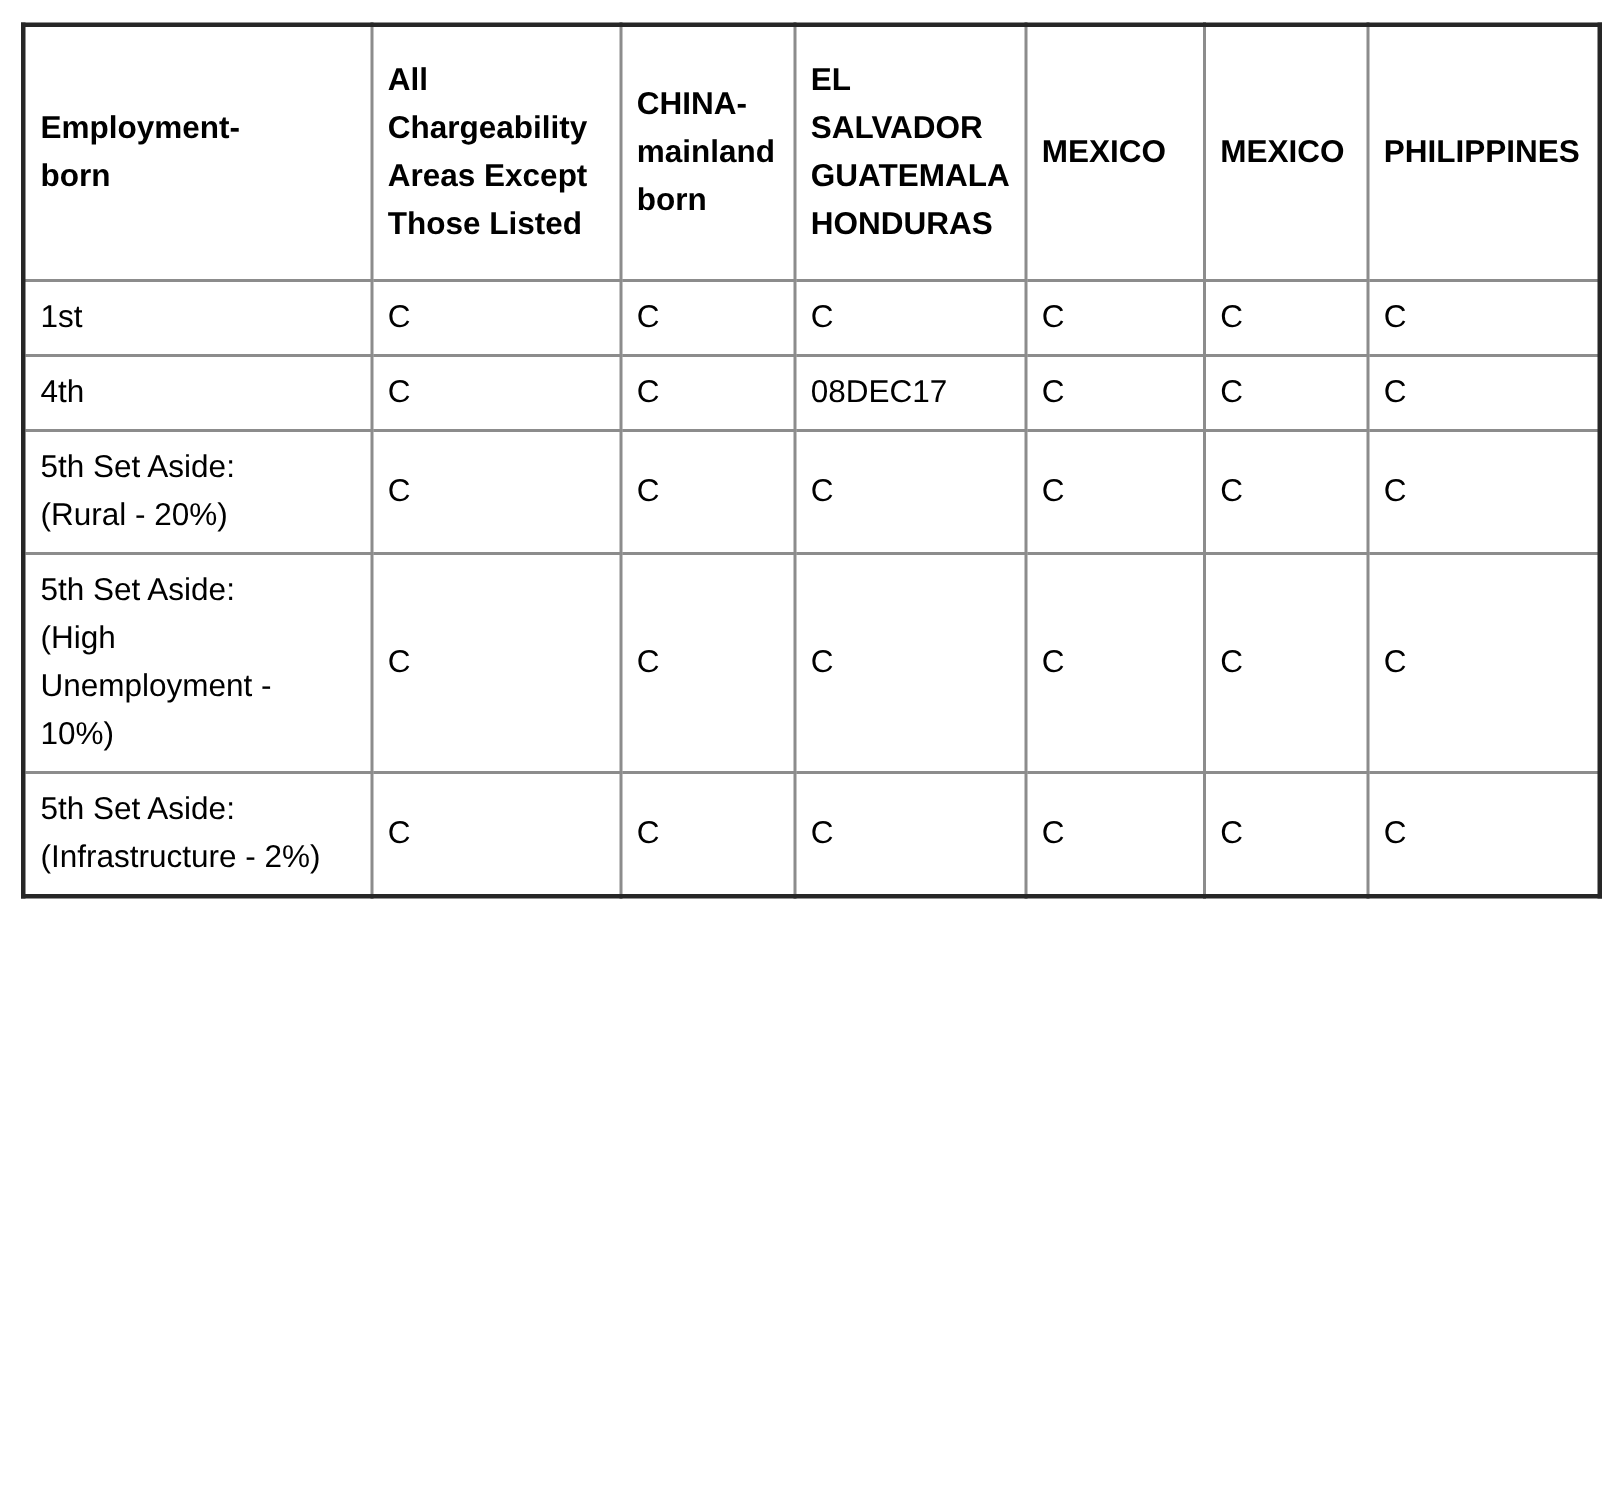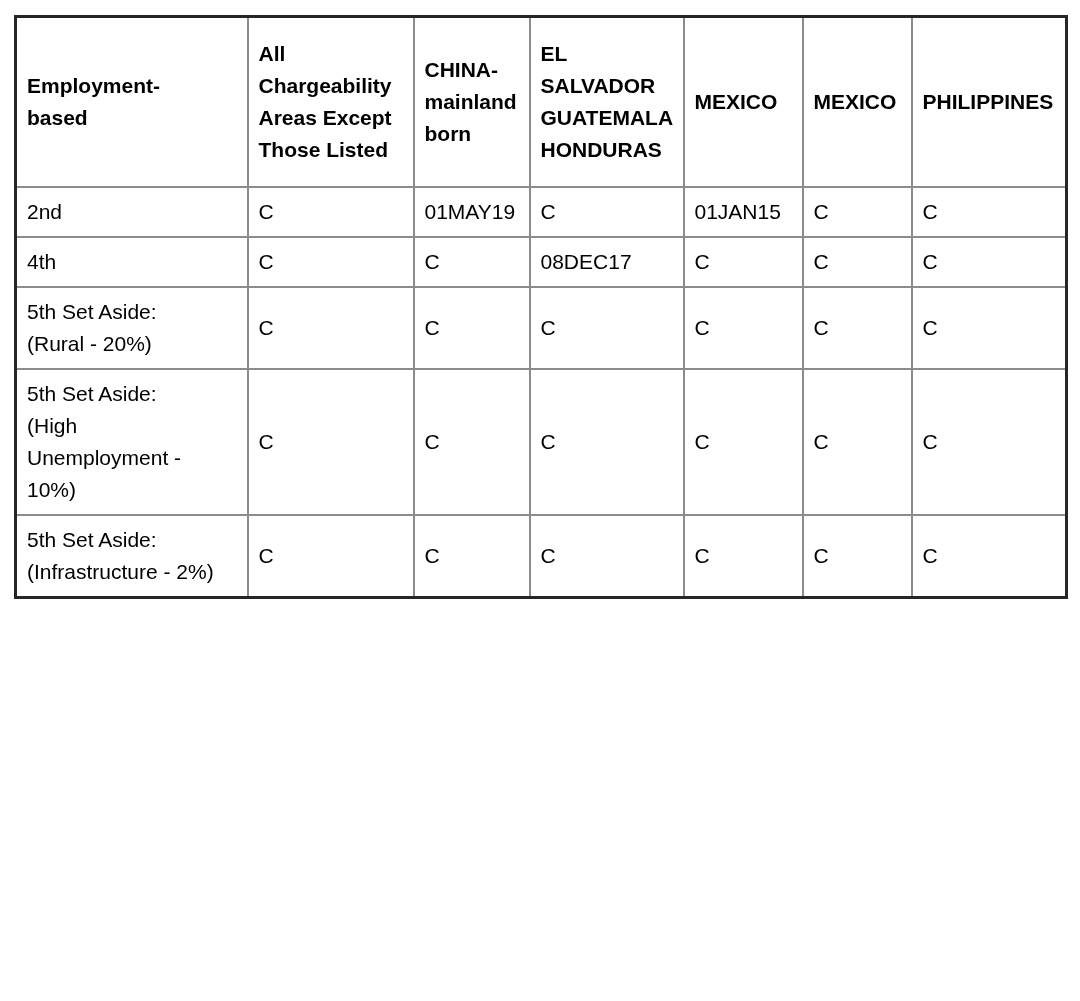--- a/index.html
+++ b/index.html
@@ -53,44 +53,44 @@
         <col style="width: 166px;">
         <col style="width: 116px;">
         <col style="width: 154px;">
         <col style="width: 119px;">
         <col style="width: 109px;">
         <col style="width: 155px;">
       </colgroup>
     <thead>
       <tr>
           <th>Employment-
-based</th>
+born</th>
           <th>All
 Chargeability
 Areas Except
 Those Listed</th>
           <th>CHINA-
 mainland
 born</th>
           <th>EL
 SALVADOR
 GUATEMALA
 HONDURAS</th>
           <th>MEXICO</th>
           <th>MEXICO</th>
           <th>PHILIPPINES</th>
         </tr>
     </thead>
     <tbody>
         <tr>
-          <td>2nd</td>
+          <td>1st</td>
           <td>C</td>
-          <td>01MAY19</td>
           <td>C</td>
-          <td>01JAN15</td>
+          <td>C</td>
+          <td>C</td>
           <td>C</td>
           <td>C</td>
         </tr>
         <tr>
           <td>4th</td>
           <td>C</td>
           <td>C</td>
           <td>08DEC17</td>
           <td>C</td>
           <td>C</td>

